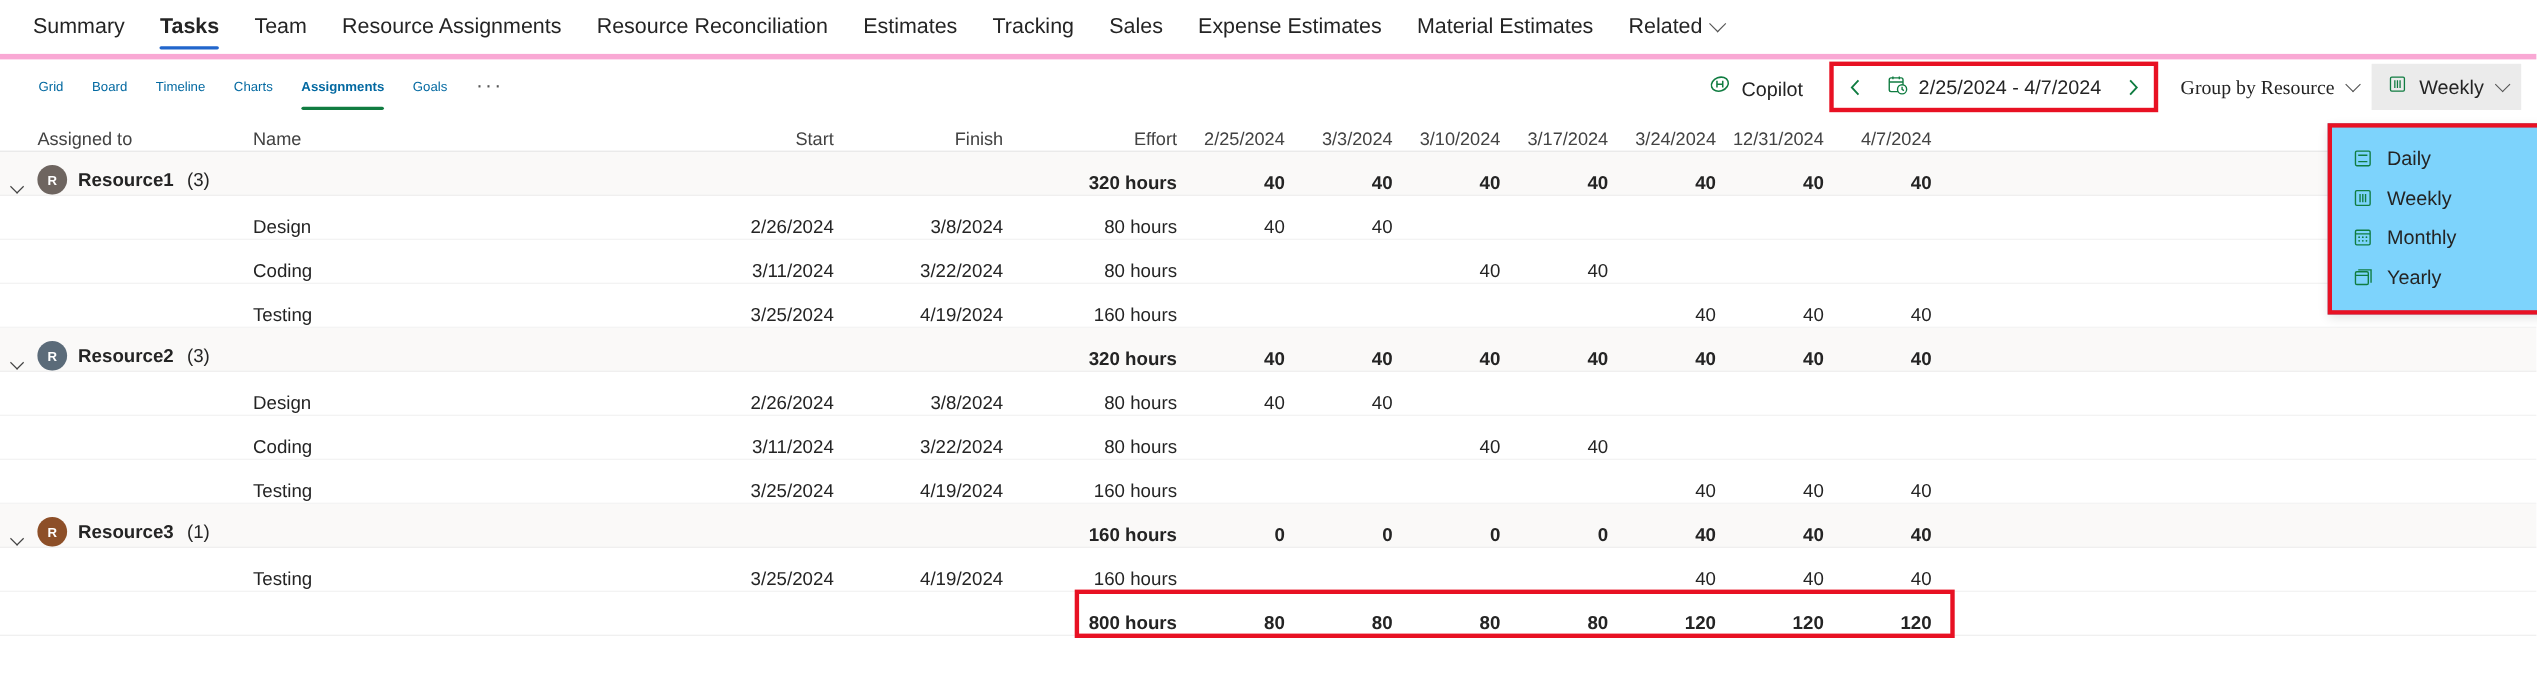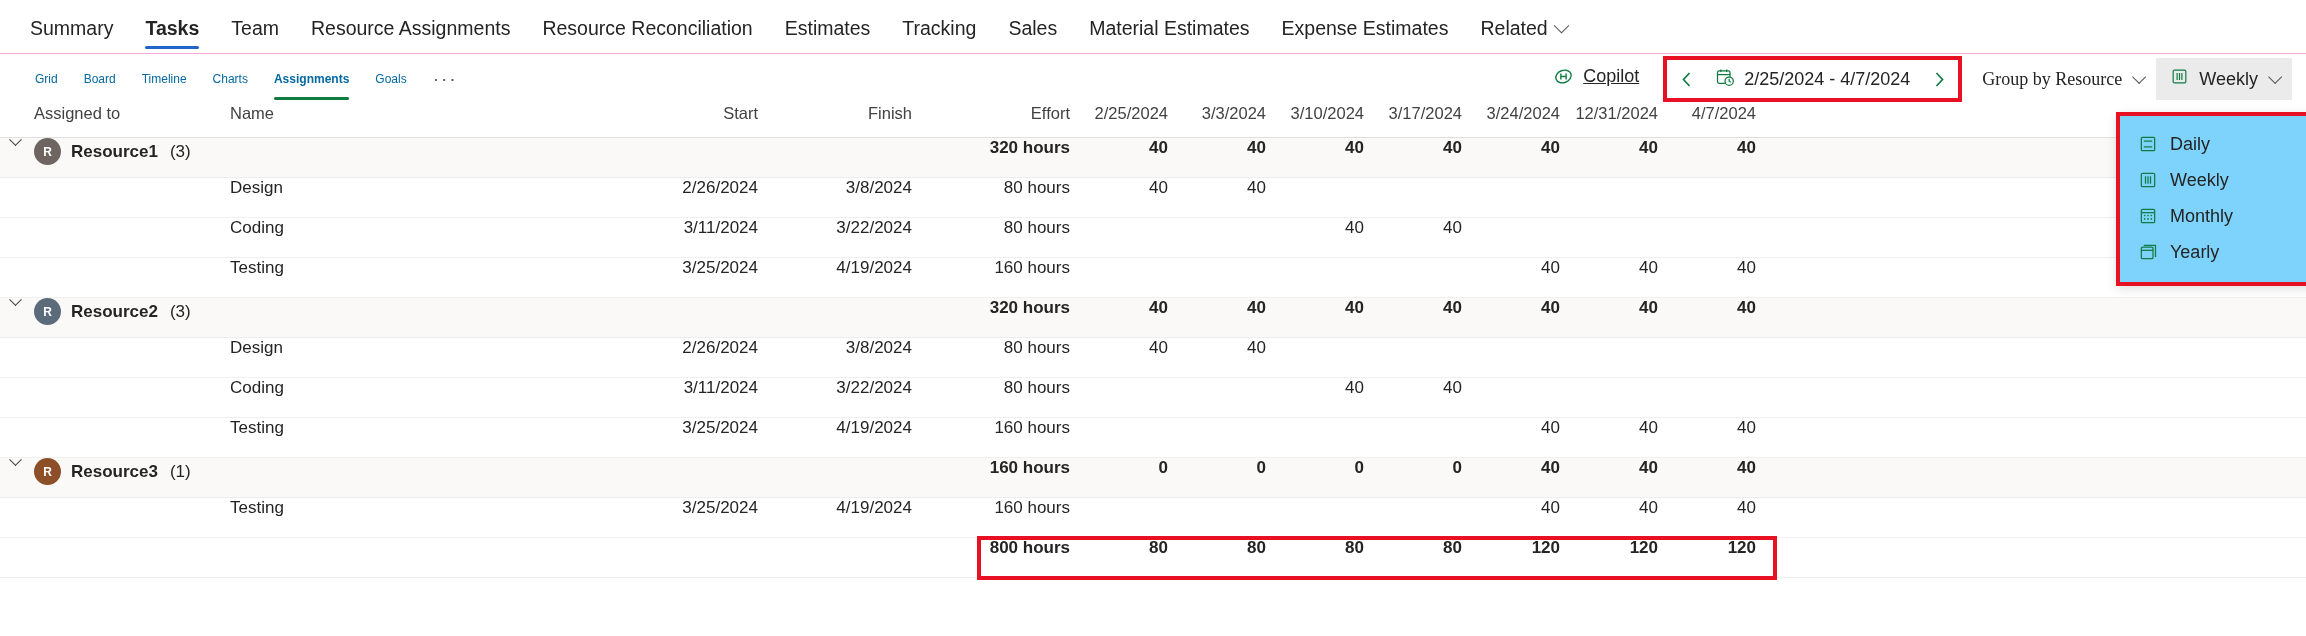--- a/index.html
+++ b/index.html
@@ -11,21 +11,21 @@
     color: #242424;
     overflow: hidden;
   }
 
   
   .topnav {
     height: 54px;
     display: flex;
     align-items: flex-end;
     padding: 0 0 0 14px;
-    border-bottom: 1px solid #f9a8d4;
+    border-bottom: 5px solid #f9a8d4;
     position: relative;
   }
   .topnav-item {
     position: relative;
     font-size: 19.5px;
     color: #242424;
     padding: 0 16px 13px 16px;
     cursor: pointer;
     white-space: nowrap;
     display: flex;
@@ -80,25 +80,24 @@
 
   
   .toolbar-right {
     position: absolute;
     right: 0; top: 0;
     height: 50px;
     display: flex;
     align-items: center;
   }
   .copilot-btn {
-    display: flex; align-items: flex-start; gap: 9px;
+    display: flex; align-items: flex-end; gap: 9px;
     font-size: 18px; color: #242424;
     padding: 6px 12px; cursor: pointer;
     white-space: nowrap;
-    text-decoration: underline;
   }
   .datenav {
     display: flex; align-items: center;
     height: 42px;
     margin-left: 12px;
     padding: 0 6px;
     position: relative;
   }
   .navarrow {
     width: 34px; height: 34px;
@@ -160,21 +159,21 @@
     padding: 6px 0 6px 18px;
     cursor: pointer;
     height: 36px;
   }
   .mi-icon { width: 20px; height: 20px; flex: 0 0 20px; }
 
   
   .grid { width: 2306px; position: relative; }
   .row {
     display: flex;
-    align-items: flex-start;
+    align-items: flex-end;
     height: 40px;
     border-bottom: 1px solid #f0f0f0;
     font-size: 17px;
   }
   .row.header {
     height: 34px;
     color: #424242;
     border-bottom: 1px solid #e0e0e0;
     font-size: 16.5px;
   }
@@ -236,24 +235,24 @@
     <div class="topnav-item">
       <span>Estimates</span>
     </div>
     <div class="topnav-item">
       <span>Tracking</span>
     </div>
     <div class="topnav-item">
       <span>Sales</span>
     </div>
     <div class="topnav-item">
+      <span>Expense Estimates</span>
+    </div>
+    <div class="topnav-item">
       <span>Material Estimates</span>
-    </div>
-    <div class="topnav-item">
-      <span>Expense Estimates</span>
     </div>
     <div class="topnav-item">
       <span>Related</span>
       <span class="chev"></span>
     </div>
   </div>
 
 <div class="subbar">
   <div id="subtabs" style="display:flex;align-items:center;">
       <div class="subtab">Grid</div>

